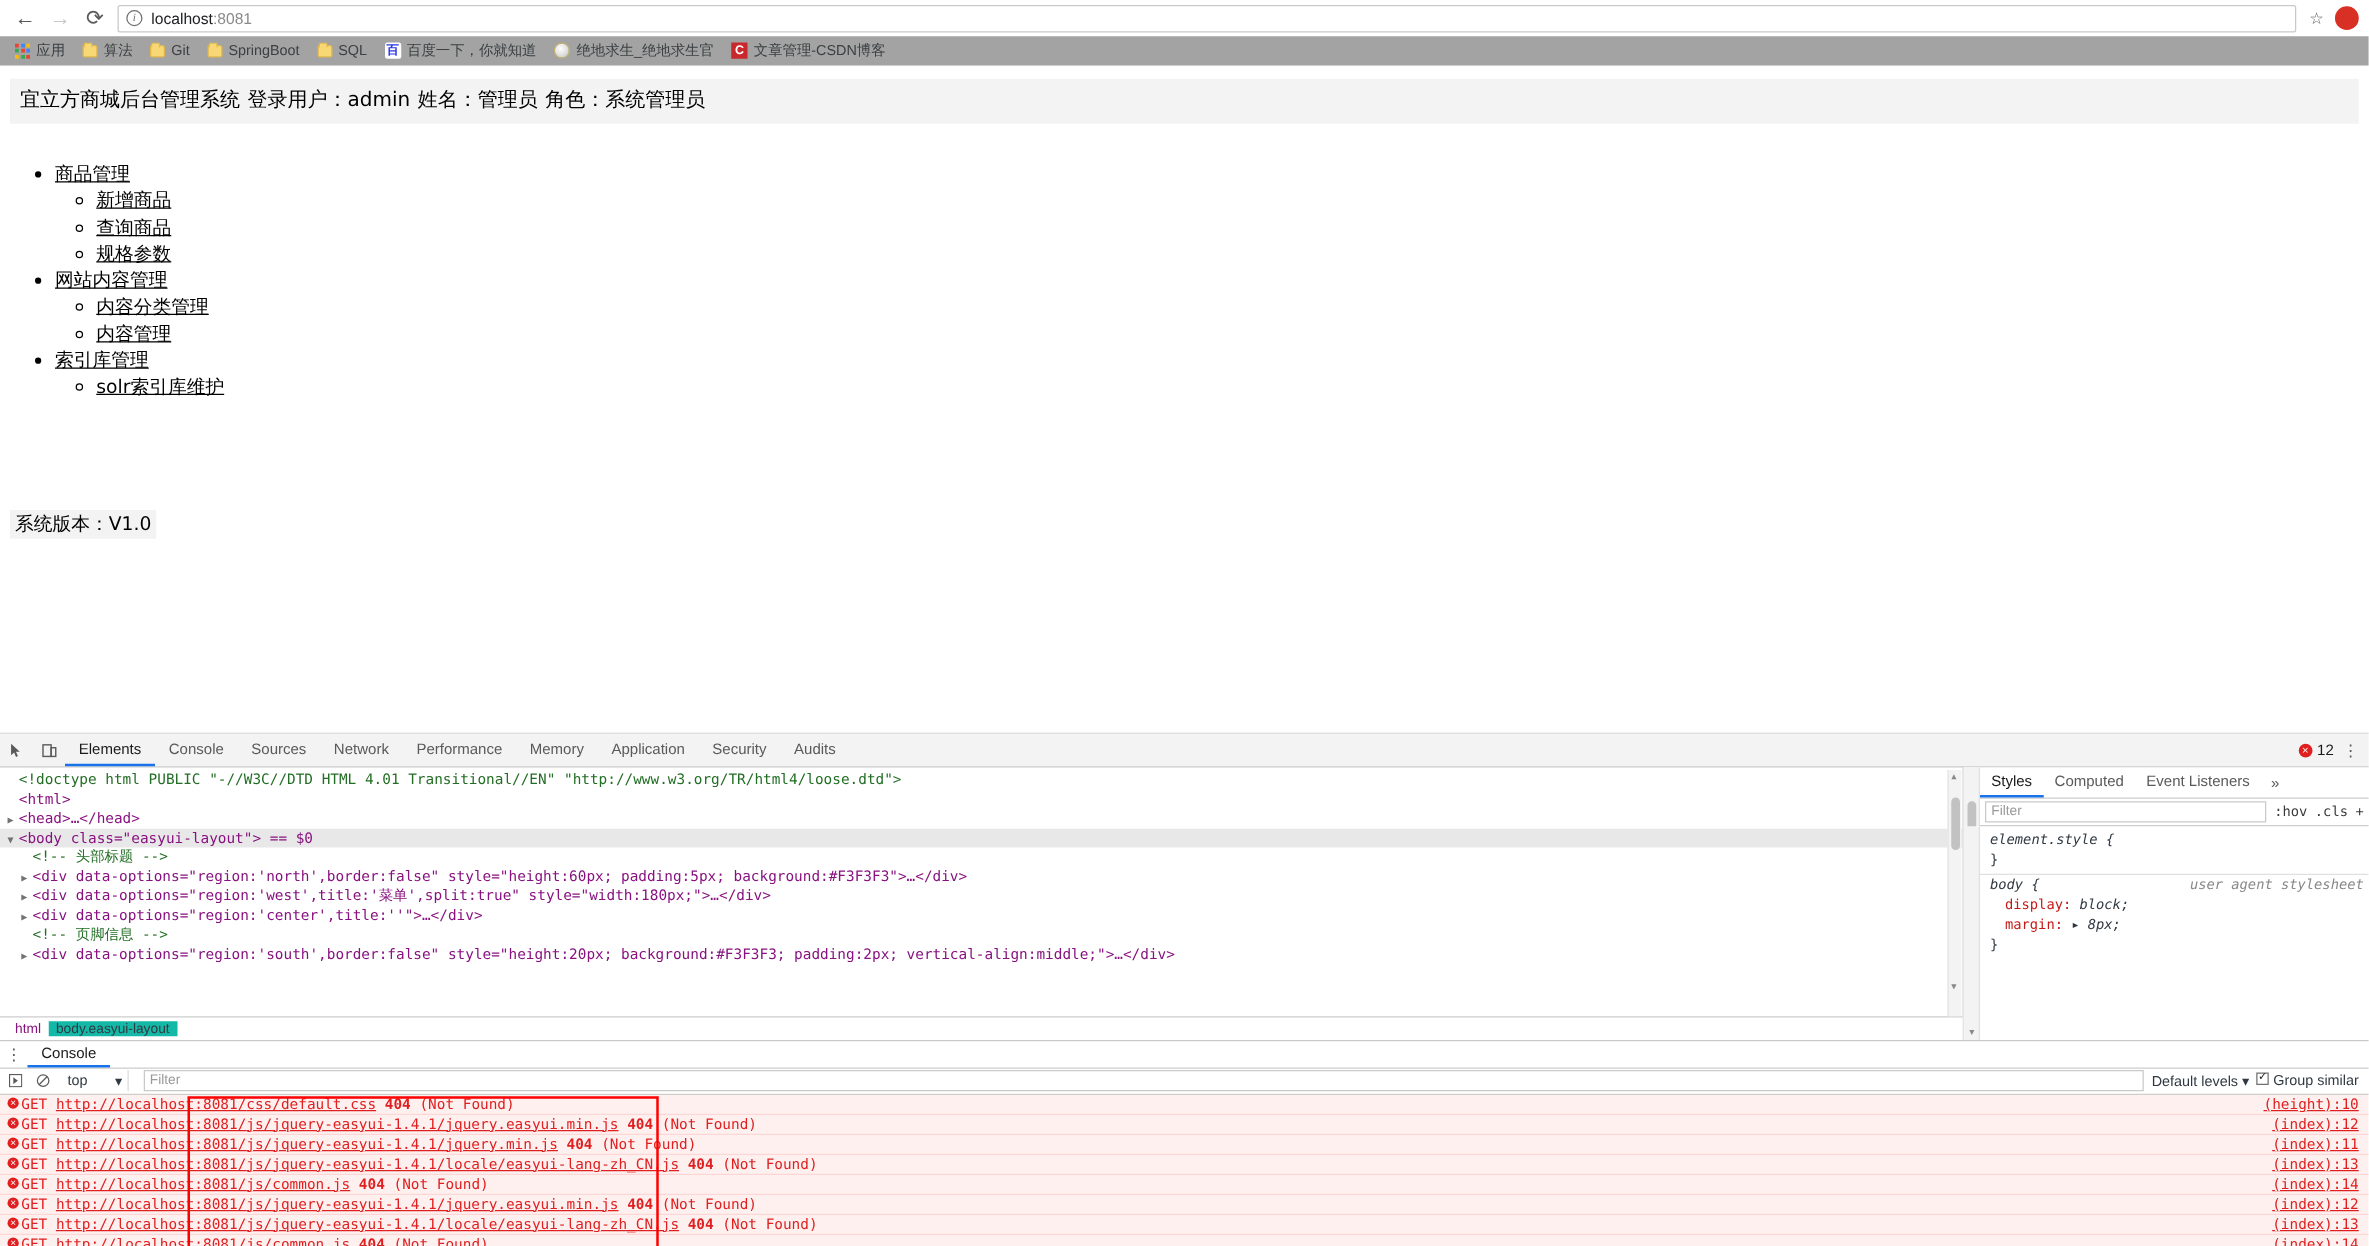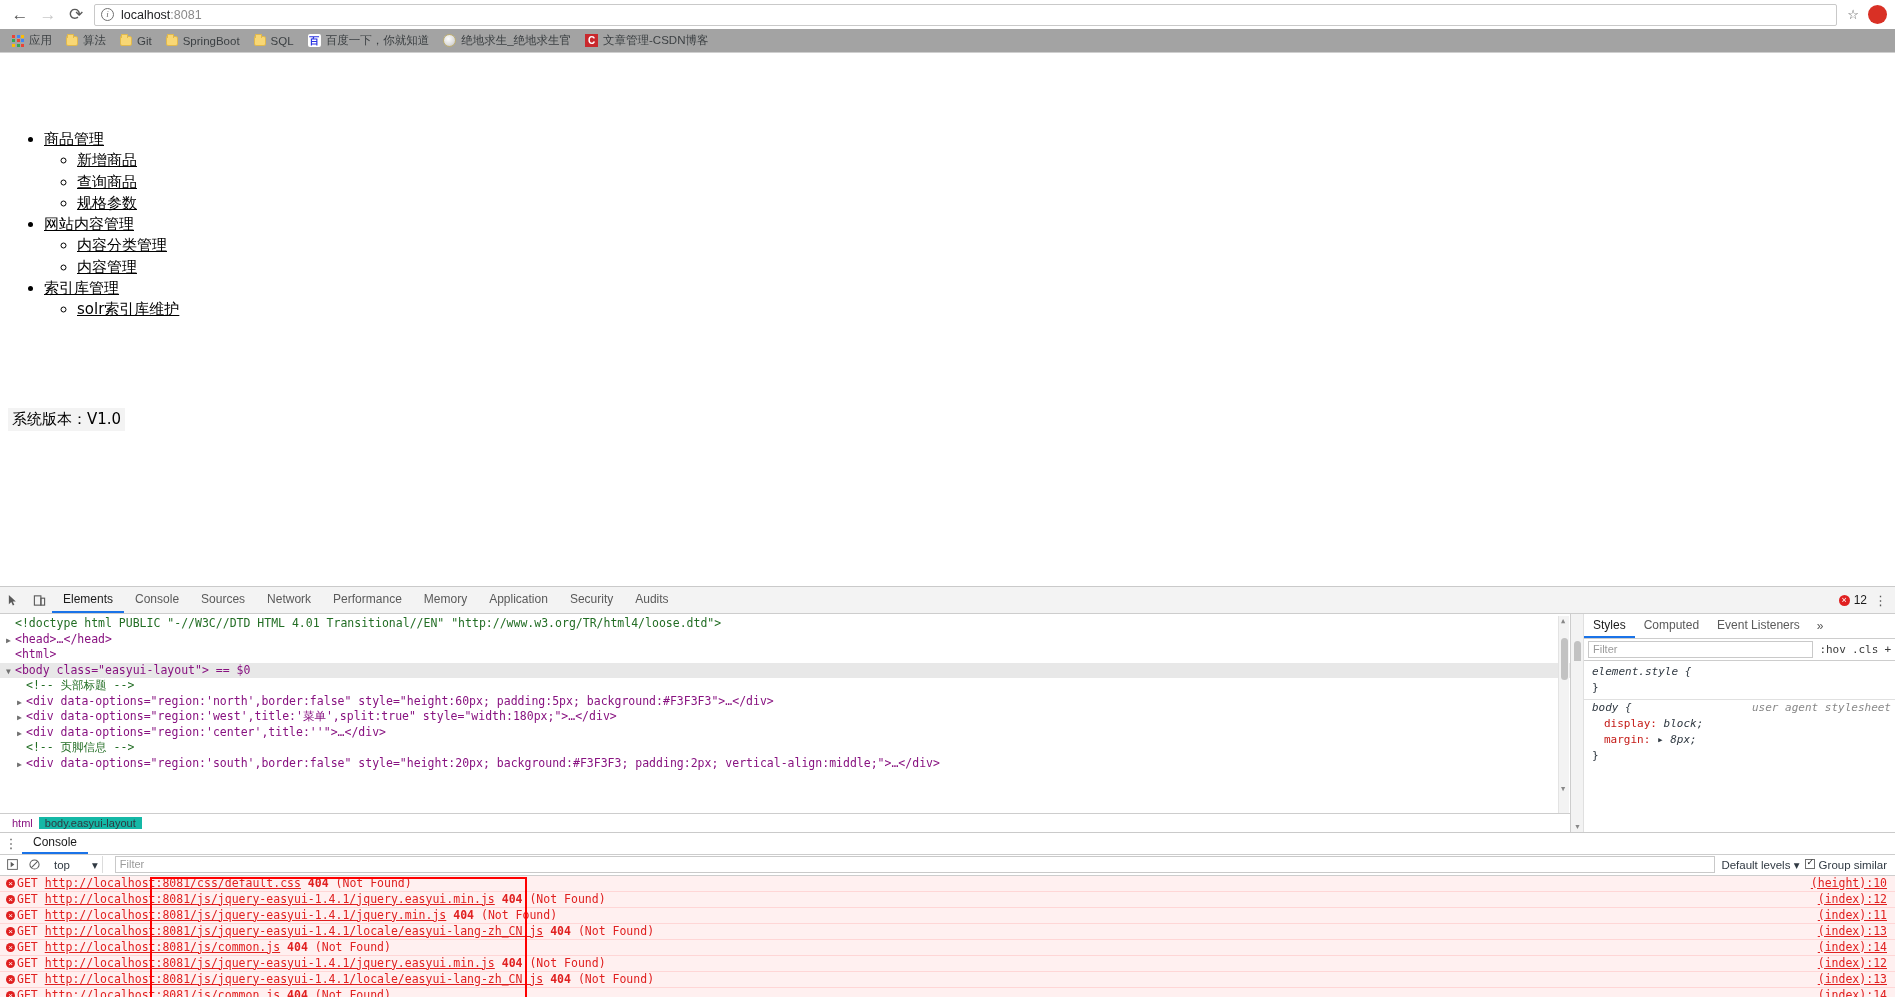--- a/index.html
+++ b/index.html
@@ -486,20 +486,23 @@
     <div class="bm">
       <span class="fav-csdn">C</span>
       <span class="bm-label">文章管理-CSDN博客</span>
     </div>
   </div>
   <div id="chrome-sep"></div>
 </div>
 
 <div id="page-viewport">
 
+  <div id="page-header">
+    <span>宜立方商城后台管理系统</span><span class="sp"></span><span>登录用户：</span><span>admin</span><span class="sp"></span><span>姓名：</span><span>管理员</span><span class="sp"></span><span>角色：</span><span>系统管理员</span>
+  </div>
 
   <div id="menu-region">
     <ul class="menu-root">
       <li>
         <span>商品管理</span>
         <ul class="menu-sub">
           <li><span>新增商品</span></li>
           <li><span>查询商品</span></li>
           <li><span>规格参数</span></li>
         </ul>
@@ -555,22 +558,22 @@
       </div>
       <div class="kebab">⋮</div>
     </div>
   </div>
 
   <div id="dt-body">
 
     <div id="dt-elements">
       <div id="dom-tree">
         <div class="dom-line"><span class="tri"></span><span class="doctype">&lt;!doctype html PUBLIC "-//W3C//DTD HTML 4.01 Transitional//EN" "http://www.w3.org/TR/html4/loose.dtd"&gt;</span></div>
+        <div class="dom-line"><span class="tri"></span><span class="tag">&lt;html&gt;</span></div>
         <div class="dom-line"><span class="tri">▶</span><span class="tag">&lt;head&gt;…&lt;/head&gt;</span></div>
-        <div class="dom-line"><span class="tri"></span><span class="tag">&lt;html&gt;</span></div>
         <div class="dom-line selected"><span class="tri">▼</span><span class="tag">&lt;body class="easyui-layout"&gt; == $0</span></div>
         <div class="dom-line" style="padding-left:26px"><span class="comment">&lt;!-- 头部标题 --&gt;</span></div>
         <div class="dom-line" style="padding-left:17px"><span class="tri">▶</span><span class="tag">&lt;div data-options="region:'north',border:false" style="height:60px; padding:5px; background:#F3F3F3"&gt;…&lt;/div&gt;</span></div>
         <div class="dom-line" style="padding-left:17px"><span class="tri">▶</span><span class="tag">&lt;div data-options="region:'west',title:'菜单',split:true" style="width:180px;"&gt;…&lt;/div&gt;</span></div>
         <div class="dom-line" style="padding-left:17px"><span class="tri">▶</span><span class="tag">&lt;div data-options="region:'center',title:''"&gt;…&lt;/div&gt;</span></div>
         <div class="dom-line" style="padding-left:26px"><span class="comment">&lt;!-- 页脚信息 --&gt;</span></div>
         <div class="dom-line" style="padding-left:17px"><span class="tri">▶</span><span class="tag">&lt;div data-options="region:'south',border:false" style="height:20px; background:#F3F3F3; padding:2px; vertical-align:middle;"&gt;…&lt;/div&gt;</span></div>
         <div id="dom-scroll">
           <div class="thumb"></div>
           <div class="arr" style="top:2px">▲</div>

